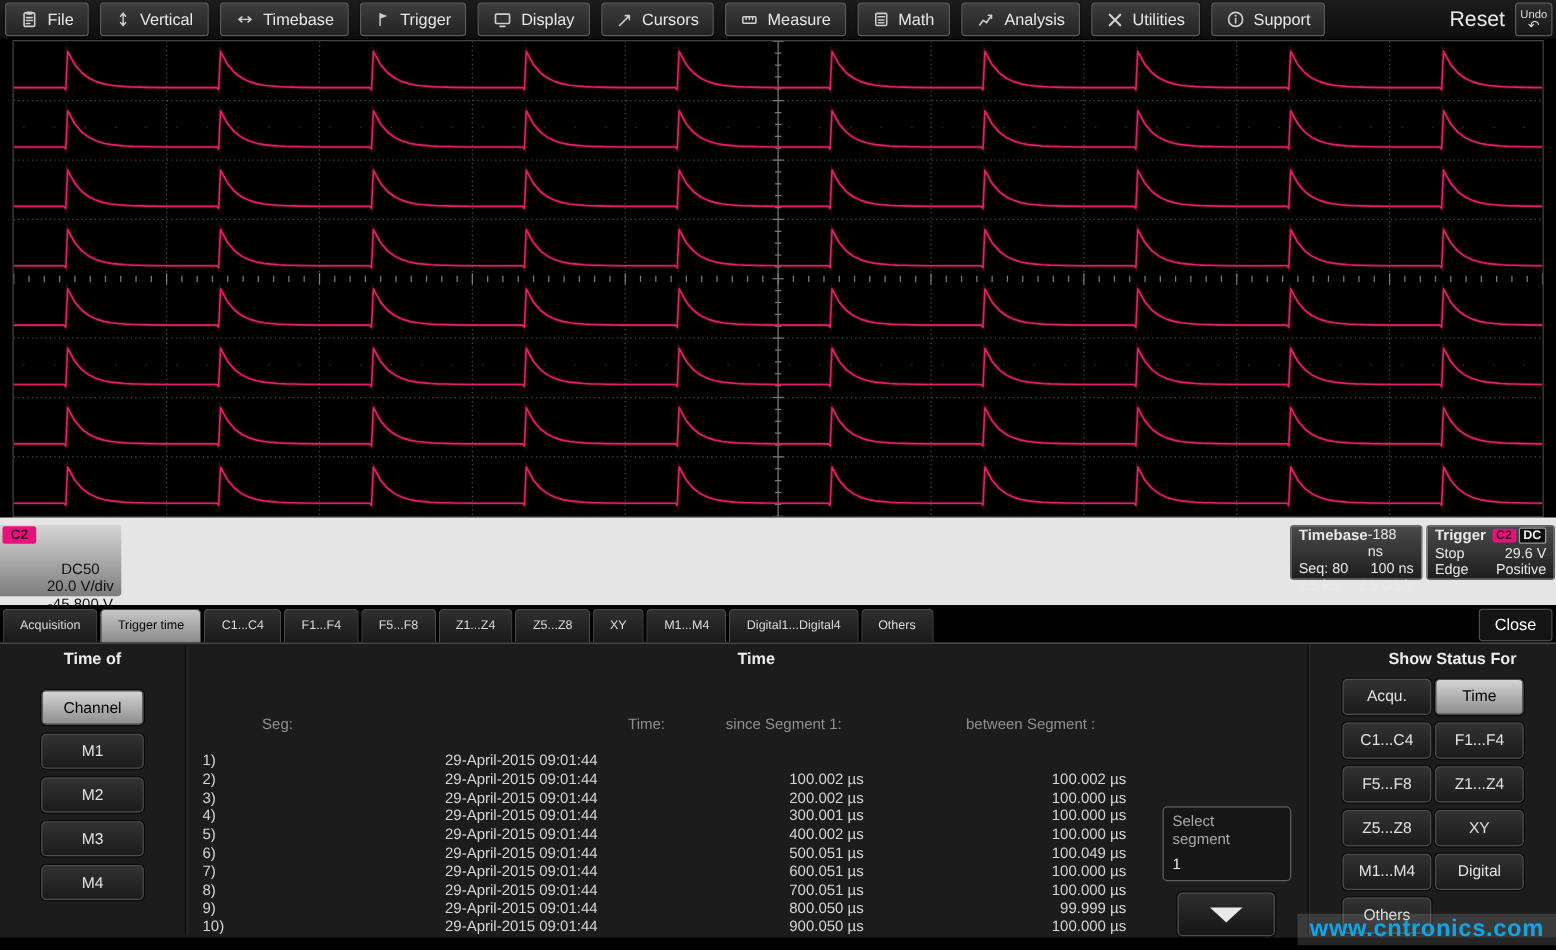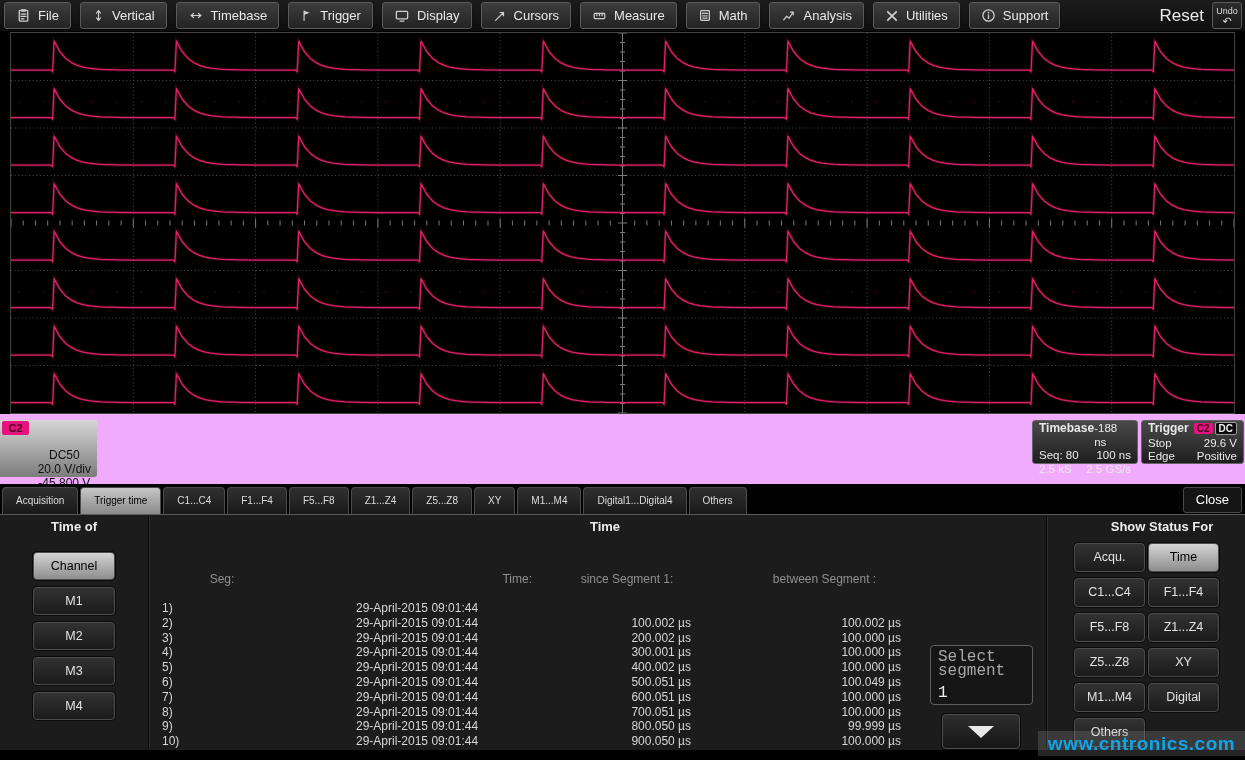--- a/index.html
+++ b/index.html
@@ -22,21 +22,21 @@
     padding-top:3px;box-sizing:border-box;}
   #undo-btn .undo-word{font-size:9px;display:block;}
   #undo-btn .undo-glyph{font-size:11px;display:block;}
 
   
   #scope{position:absolute;left:10px;top:32px;width:1223px;height:380px;background:#000;
     border:1px solid #434343;}
   #scope svg{display:block;}
 
   
-  #descriptor-strip{position:absolute;left:0;top:414px;width:1245px;height:70px;background:#f0abfc;}
+  #descriptor-strip{position:absolute;left:0;top:414px;width:1245px;height:70px;background:#e5e5e5;}
   #c2-box{position:absolute;left:0;top:6px;width:97px;height:57px;
     background:linear-gradient(#d6d6d6,#7c7c7c);border-radius:0 0 3px 0;color:#101010;font-size:12px;}
   #c2-badge{position:absolute;left:2px;top:1px;width:27px;height:14px;border-radius:2px;
     font-size:11px;font-weight:bold;text-align:center;line-height:14px;color:#47001f;}
   #c2-lines{position:absolute;right:6px;top:0;text-align:center;line-height:14px;margin-top:28px;}
   .info-box{position:absolute;top:6px;height:44px;box-sizing:border-box;
     background:linear-gradient(#4a4a4a,#1e1e1e);border:1px solid #636363;border-radius:3px;
     color:#e9e9e9;font-size:11.5px;padding:1px 6px;}
   #timebase-box{left:1032px;width:106px;}
   #trigger-box{left:1141px;width:103px;}
@@ -84,21 +84,21 @@
   .h0{text-align:center;}
   .h1{text-align:right;padding-left:64px;}
   .h2,.h3{text-align:center;}
   .c0{text-align:left;padding-left:10px;}
   .c1{text-align:left;padding-left:64px;}
   .c2{text-align:right;padding-right:31px;}
   .c3{text-align:right;padding-right:26px;}
 
   #select-segment-box{position:absolute;left:930px;top:130px;width:103px;height:60px;
     background:#161616;border:1px solid #5e5e5e;border-radius:4px;box-sizing:border-box;
-    padding:4px 7px;font-size:16px;font-family:Liberation Mono, monospace;}
+    padding:4px 7px;font-size:12px;}
   #select-segment-label{color:#a8a8a8;line-height:14px;width:60px;}
   #select-segment-value{color:#f0f0f0;margin-top:6px;}
   #segment-down-button{position:absolute;left:942px;top:199px;width:76px;height:33px;
     background:linear-gradient(#2e2e2e,#161616);border:1px solid #4d4d4d;border-radius:4px;
     box-shadow:0 0 0 1px #0a0a0a;display:flex;align-items:center;justify-content:center;}
 
   
   #watermark{position:absolute;left:1038px;top:731px;width:207px;height:25px;
     background:rgba(170,170,170,0.22);display:flex;align-items:center;justify-content:center;}
   #watermark span{color:#0ea5e9;font-size:19px;font-weight:bold;letter-spacing:0.5px;}

